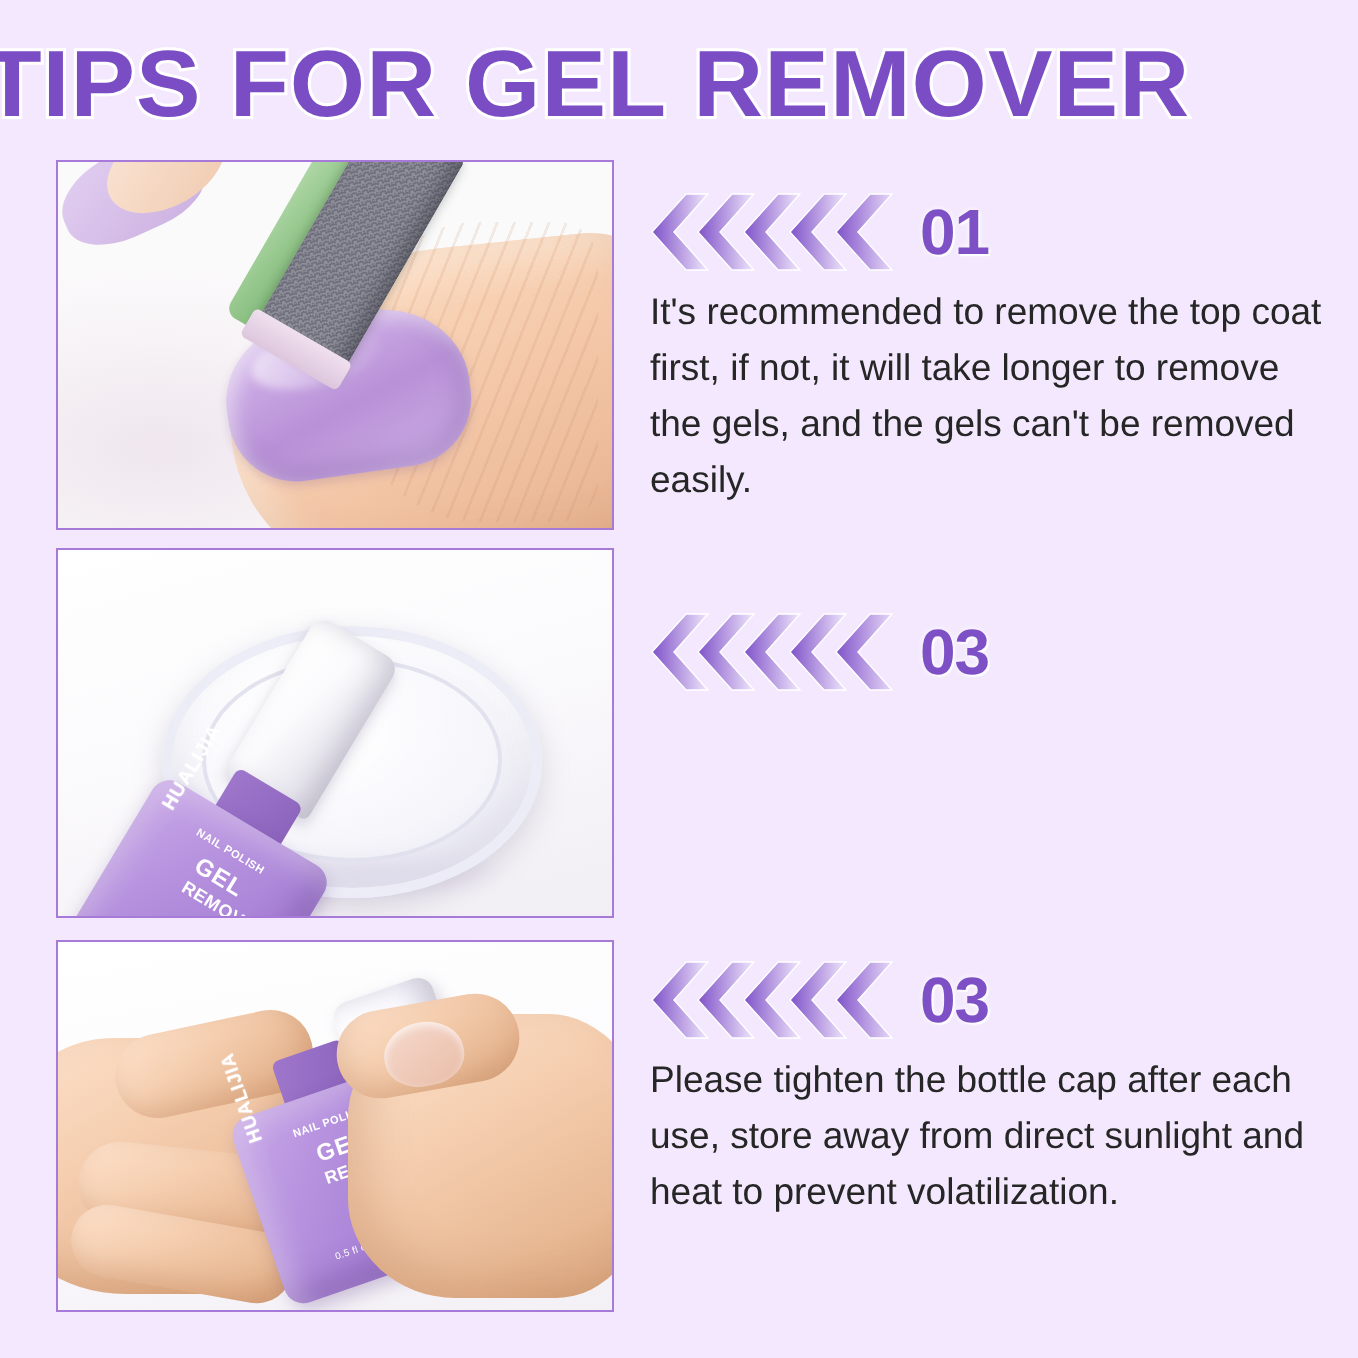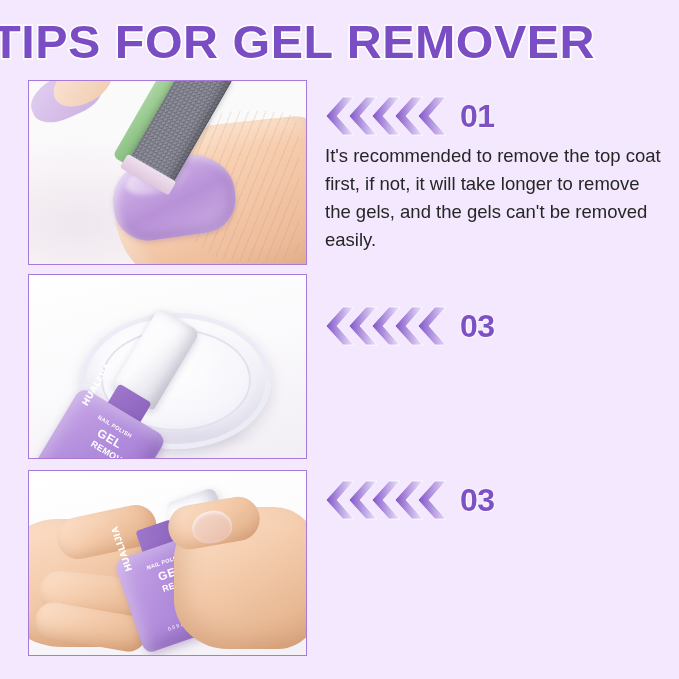--- a/index.html
+++ b/index.html
@@ -561,13 +561,14 @@
             <linearGradient id="cg3e" x1="0" y1="0" x2="1" y2="0">
               <stop offset="0" stop-color="#7f52c9"></stop>
               <stop offset="1" stop-color="#e7d8f8"></stop>
             </linearGradient>
           </defs>
           <path d="M18 1 L29 1 L12 20 L29 39 L18 39 L1 20 Z" fill="url(#cg3e)" stroke="#ffffff" stroke-width="0.7"></path>
         </svg>
     </div>
     <div class="step-num">03</div>
   </div>
+  <div class="step-body">Please tighten the bottle cap after each use, store away from direct sunlight and heat to prevent volatilization.</div>
 </div>
 
 </body></html>

